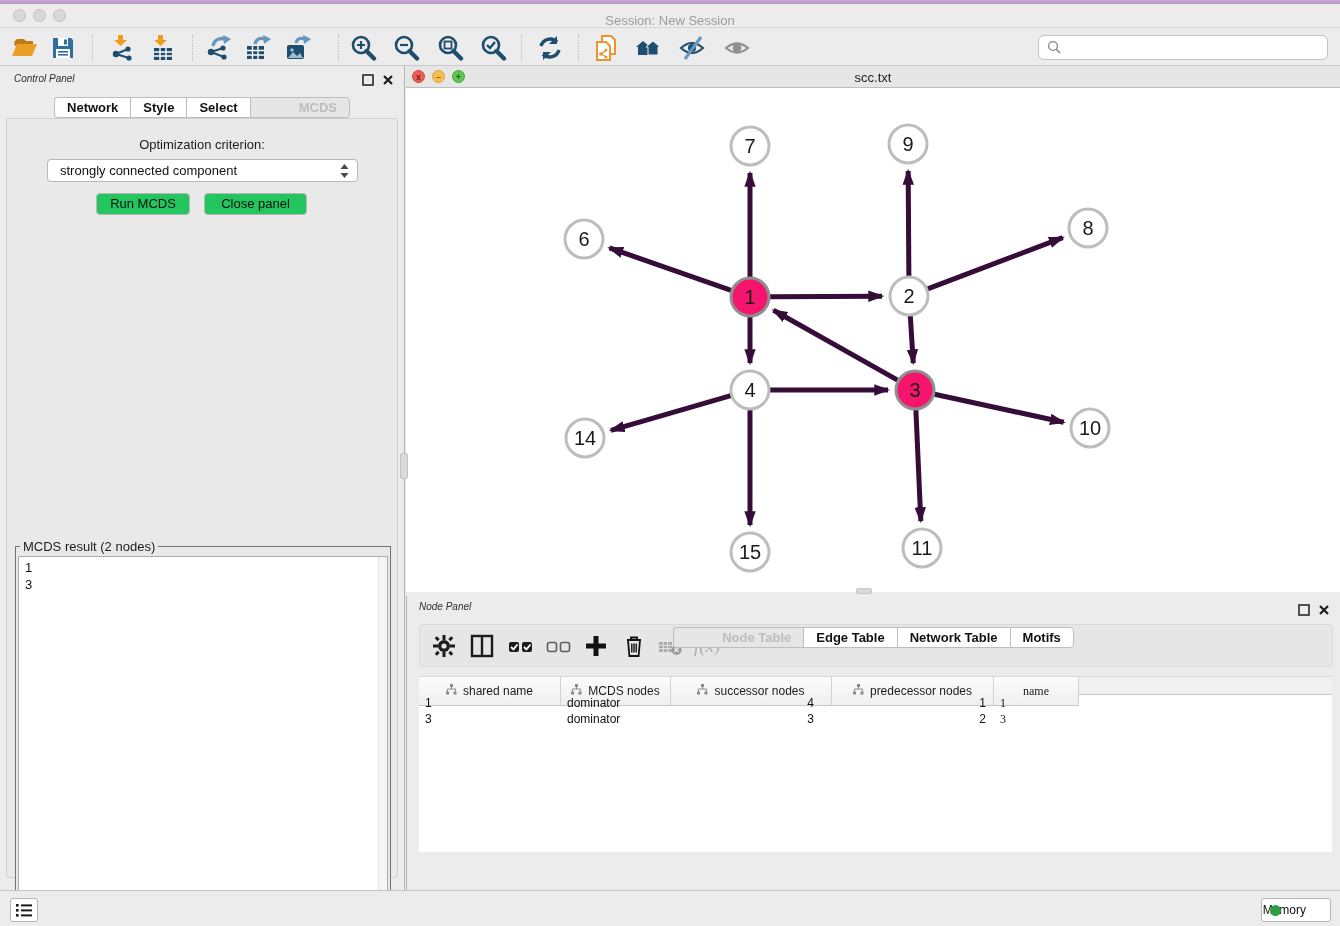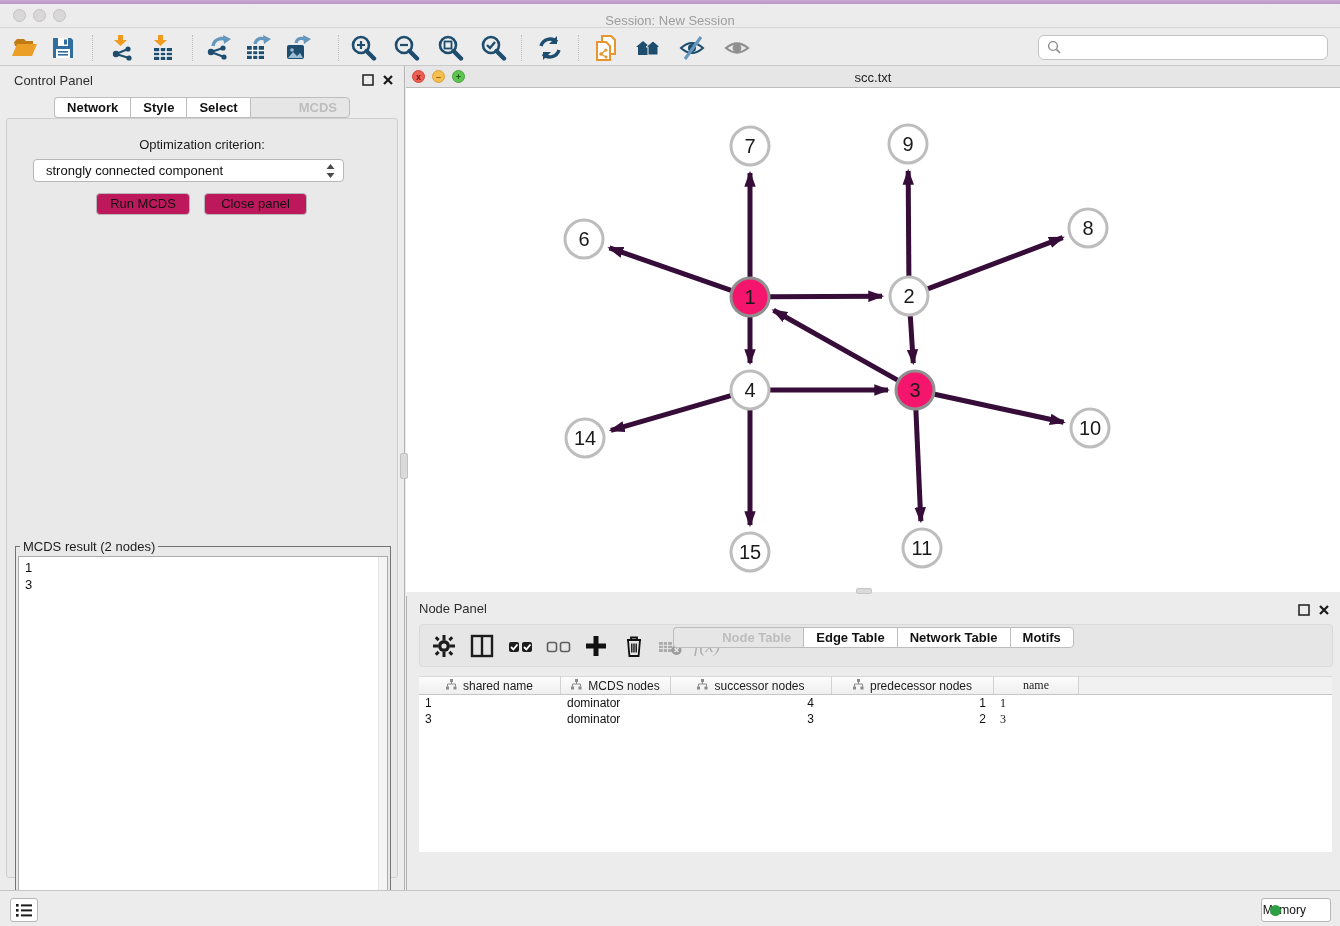--- a/index.html
+++ b/index.html
@@ -23,41 +23,41 @@
   .tb-sep { position:absolute; top:7px; height:26px; width:0;
     border-left:1px dotted #BDBDBD; }
   #global-search { position:absolute; right:12px; top:7px; width:290px; height:25px;
     border:1px solid #C2C2C2; border-radius:6px; background:#FFFFFF;
     padding:0 8px 0 26px; font-size:13px; color:#333; outline:none; }
   #search-mag { position:absolute; right:278px; top:12px; }
 
   
   #control-panel { left:0; top:66px; width:405px; height:824px; background:#ECECEC;
     border-right:1px solid #B2B2B2; }
-  .panel-title { font-size:13px; color:#2E2E2E; }
+  .panel-title { font-size:10px; color:#2E2E2E;font-style:italic; }
   .panel-btns { position:absolute; top:6px; right:10px; display:flex; gap:8px; }
   .pb { width:12px; height:12px; display:inline-block; }
 
   .cp-tabs { position:absolute; top:31px; left:0; width:100%; display:flex;
     justify-content:center; }
   .tab { height:21px; line-height:19px; font-size:13px; font-weight:bold;
     text-align:center; background:#FFFFFF; border:1px solid #BDBDBD;
     border-right:none; color:#111; padding:0 12px; }
   .tab:first-child { border-radius:4px 0 0 4px; }
   .tab:last-child  { border-radius:0 4px 4px 0; border-right:1px solid #BDBDBD; }
   .tab.disabled { background:#E6E6E6; color:#BDBDBD;padding-left:48px; }
 
   #cp-body { left:6px; top:52px; width:392px; height:760px; background:#E9E9E9;
     border:1px solid #CFCFCF; border-radius:3px; }
   #opt-label { left:0; top:18px; width:100%; text-align:center; font-size:13px; color:#1C1C1C; }
-  #criterion-select { left:26px; top:40px; width:311px; height:23px; background:#FFFFFF;
+  #criterion-select { left:40px; top:40px; width:311px; height:23px; background:#FFFFFF;
     border:1px solid #B7B7B7; border-radius:4px; font-size:13px; color:#111;
     line-height:21px; padding-left:12px; }
   #criterion-stepper { position:absolute; right:7px; top:3px; }
-  .cp-btn { position:absolute; top:74px; height:22px; background:#be185d;
+  .cp-btn { position:absolute; top:74px; height:22px; background:#22c55e;
     border:1px solid #B7B7B7; border-radius:4px; font-size:13px; color:#111;
     text-align:center; line-height:20px; }
   #run-mcds { left:89px; width:94px; }
   #close-panel { left:197px; width:103px; }
 
   #mcds-fieldset { left:8px; top:420px; width:376px; height:378px;
     border:1px solid #737373; background:#E9E9E9; margin:0; padding:2px; }
   #mcds-fieldset legend { font-size:13px; color:#1C1C1C; padding:0 3px; margin-left:2px; }
   #mcds-text-wrap { position:relative; width:100%; height:352px; background:#FFFFFF;
     border:1px solid #ABABAB; }
@@ -85,21 +85,21 @@
 
   
   #table-panel { left:406px; top:596px; width:934px; height:294px; background:#ECECEC;
     border-left:1px solid #B2B2B2; }
   #tp-toolbar { left:12px; top:28px; width:914px; height:43px; background:#E6E6E6;
     border:1px solid #DADADA; border-radius:4px; }
   .tp-ic { position:absolute; top:9px; width:26px; height:26px; }
 
   #node-table { left:12px; top:80px; width:913px; height:176px; background:#FFFFFF; }
   #table-header-row { display:flex; height:19px; }
-  .th { height:19px; background:linear-gradient(#FCFCFC,#EFEFEF);
+  .th { height:30px; background:linear-gradient(#FCFCFC,#EFEFEF);
     border-right:1px solid #D2D2D2; border-bottom:1px solid #C6C6C6;
     border-top:1px solid #D9D9D9; font-size:12px; color:#1C1C1C;
     display:flex; align-items:center; justify-content:center; gap:6px; }
   .th-filler { flex:1; background:#F1F1F1; border-bottom:1px solid #C6C6C6;
     border-top:1px solid #D9D9D9; }
   .tr { display:flex; height:16px; }
   .td { font-size:12px; color:#111; line-height:16px; padding:0 6px;
     white-space:nowrap; overflow:hidden; }
   .td.right { text-align:right; }
   .td.right.col2 { padding-right:18px; }

